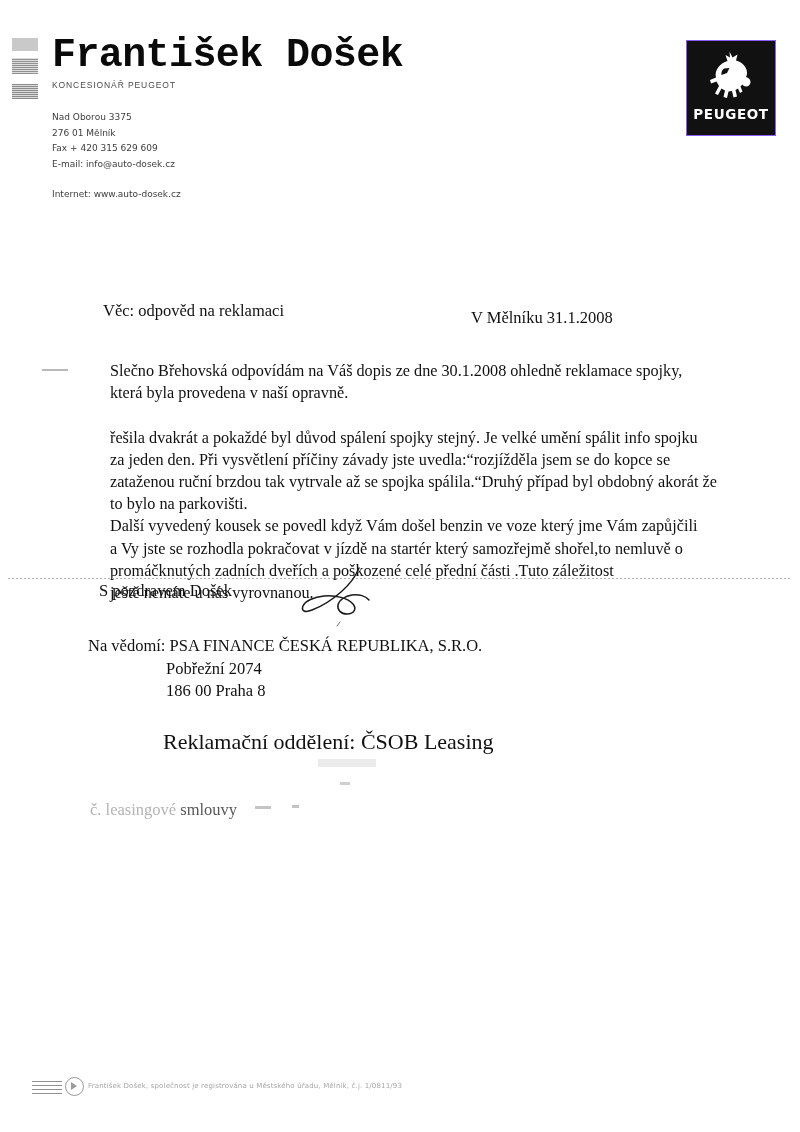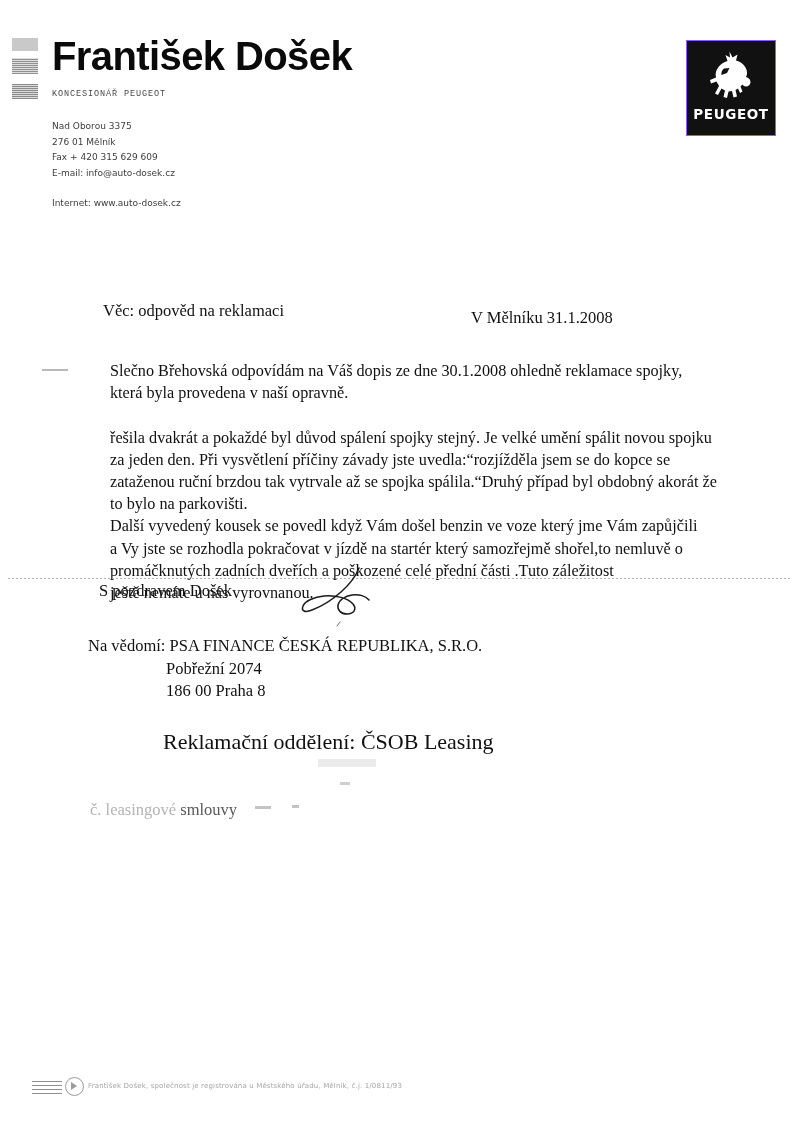--- a/index.html
+++ b/index.html
@@ -42,34 +42,34 @@
     left: 42px;
     top: 369px;
     width: 26px;
     height: 2px;
     background: #b9b9b9;
   }
 
   
   .letterhead { position: absolute; left: 52px; top: 36px; }
   .company-name {
-    font-family: Liberation Sans, sans-serif;
+    font-family: Liberation Mono, monospace;
     font-size: 40px;
     font-weight: 700;
     letter-spacing: -0.6px;
     line-height: 1;
     color: #0a0a0a;
     white-space: nowrap;
   }
   .company-sub {
-    font-family: Liberation Mono, monospace;
+    font-family: Liberation Sans, sans-serif;
     font-size: 8.5px;
     letter-spacing: 0.9px;
     color: #4a4a4a;
-    margin-top: 13px;
+    margin-top: 4px;
   }
   .contact-block {
     font-family: "DejaVu Sans", sans-serif;
     font-size: 9px;
     line-height: 15.5px;
     color: #3d3d3d;
     margin-top: 20px;
   }
   .contact-block .row { white-space: nowrap; }
   .internet-line {
@@ -286,21 +286,21 @@
   <div class="subject-line">Věc: odpověd na reklamaci</div>
   <div class="place-date">V Mělníku 31.1.2008</div>
 
   <div class="body-text">
     <p>
       <span class="ln">Slečno Břehovská odpovídám na Váš dopis ze dne 30.1.2008 ohledně reklamace spojky,</span><br>
       <span class="ln">která byla provedena v naší opravně.</span>
     </p>
     <p>
       <br>
-      <span class="ln">řešila dvakrát a pokaždé byl důvod spálení spojky stejný. Je velké umění spálit novou spojku</span><br>
+      <span class="ln">řešila dvakrát a pokaždé byl důvod spálení spojky stejný. Je velké umění spálit info spojku</span><br>
       <span class="ln">za jeden den. Při vysvětlení příčiny závady jste  uvedla:“rozjížděla jsem se do kopce se</span><br>
       <span class="ln">zataženou ruční brzdou tak vytrvale až se spojka spálila.“Druhý případ byl obdobný akorát že</span><br>
       <span class="ln">to bylo na parkovišti.</span>
     </p>
     <p>
       <span class="ln">Další vyvedený kousek se povedl když Vám došel benzin ve voze který jme Vám zapůjčili</span><br>
       <span class="ln">a Vy jste se rozhodla pokračovat v jízdě na startér který samozřejmě shořel,to nemluvě o</span><br>
       <span class="ln">promáčknutých zadních dveřích a poškozené celé přední části .Tuto záležitost</span><br>
       <span class="ln">ještě nemáte u nás vyrovnanou.</span>
     </p>

